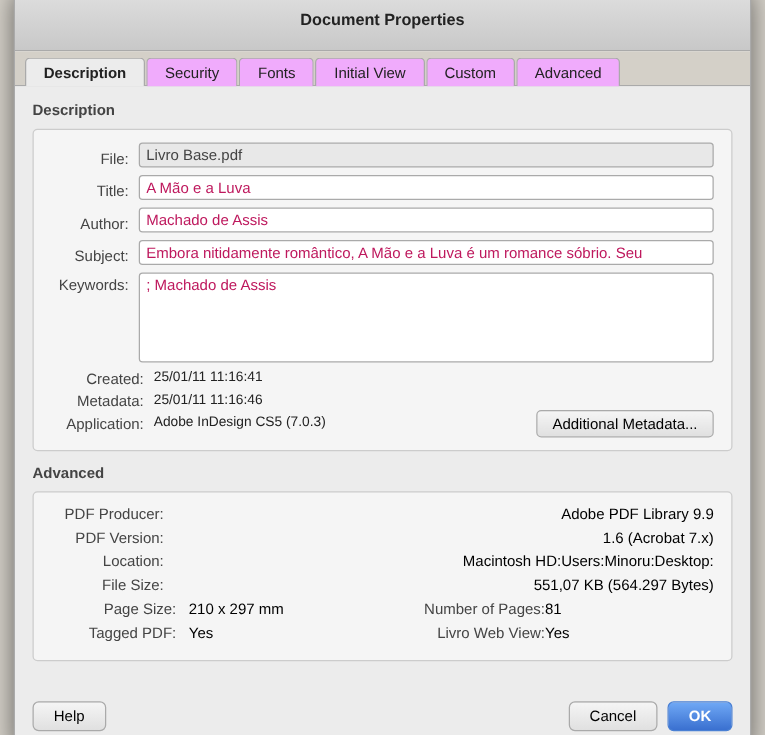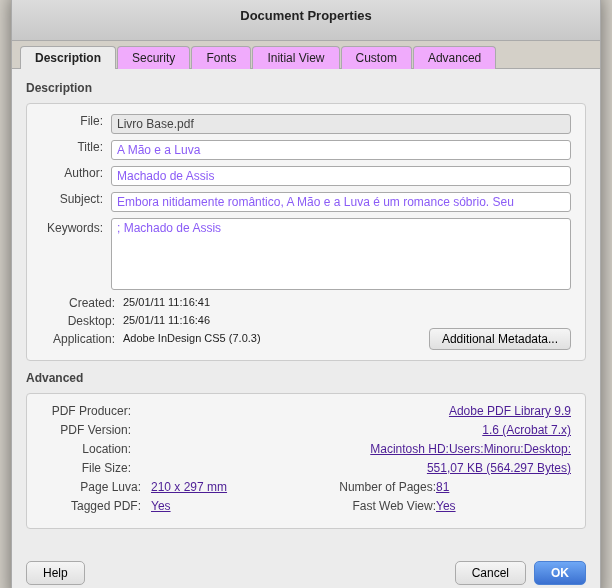--- a/index.html
+++ b/index.html
@@ -69,41 +69,41 @@
     }
     .form-area {
       background: #f5f5f5;
       border: 1px solid #ccc;
       border-radius: 4px;
       padding: 10px 14px;
       margin-bottom: 10px;
     }
     .form-row {
       display: flex;
-      align-items: flex-start;
+      align-items: flex-end;
       margin-bottom: 6px;
     }
     .form-row label {
       width: 70px;
       text-align: right;
       padding-right: 8px;
       color: #444;
       font-size: 12px;
       flex-shrink: 0;
     }
     .form-row input[type="text"],
     .form-row textarea {
       flex: 1;
       border: 1px solid #aaa;
       border-radius: 3px;
       padding: 2px 5px;
       font-size: 12px;
       font-family: inherit;
       background: white;
-      color: #8b5cf6;
+      color: #be185d;
       outline: none;
     }
     .form-row textarea {
       height: 72px;
       resize: none;
     }
     .meta-row {
       display: flex;
       align-items: flex-start;
       margin-bottom: 4px;
@@ -143,22 +143,21 @@
       justify-content: space-between;
     }
     .adv-label {
       width: 100px;
       text-align: right;
       padding-right: 10px;
       color: #444;
       flex-shrink: 0;
     }
     .adv-value {
-      color: #4c1d95;
-      text-decoration: underline;
+      color: #000000;
     }
     .adv-two-col {
       display: flex;
       gap: 0;
       margin-bottom: 5px;
     }
     .adv-col {
       flex: 1;
       display: flex;
       align-items: center;
@@ -265,21 +264,21 @@
         <textarea style="">; Machado de Assis</textarea>
       </div>
 
       <div style="display:flex; justify-content: space-between; align-items:flex-end; margin-top:6px;">
         <div>
           <div class="meta-row">
             <span class="meta-label">Created:</span>
             <span class="meta-value">25/01/11 11:16:41</span>
           </div>
           <div class="meta-row">
-            <span class="meta-label">Desktop:</span>
+            <span class="meta-label">Metadata:</span>
             <span class="meta-value">25/01/11 11:16:46</span>
           </div>
           <div class="meta-row">
             <span class="meta-label">Application:</span>
             <span class="meta-value">Adobe InDesign CS5 (7.0.3)</span>
           </div>
         </div>
         <div>
           <button class="btn-additional">Additional Metadata...</button>
         </div>
@@ -300,35 +299,35 @@
       <div class="adv-row">
         <span class="adv-label">Location:</span>
         <span class="adv-value">Macintosh HD:Users:Minoru:Desktop:</span>
       </div>
       <div class="adv-row">
         <span class="adv-label">File Size:</span>
         <span class="adv-value">551,07 KB (564.297 Bytes)</span>
       </div>
       <div class="adv-two-col">
         <div class="adv-col">
-          <span class="adv-label">Page Luva:</span>
+          <span class="adv-label">Page Size:</span>
           <span class="adv-value">210 x 297 mm</span>
         </div>
         <div class="adv-col-right">
           <span class="adv-label-r">Number of Pages:</span>
           <span class="adv-value">81</span>
         </div>
       </div>
       <div class="adv-two-col">
         <div class="adv-col">
           <span class="adv-label">Tagged PDF:</span>
           <span class="adv-value">Yes</span>
         </div>
         <div class="adv-col-right">
-          <span class="adv-label-r">Fast Web View:</span>
+          <span class="adv-label-r">Livro Web View:</span>
           <span class="adv-value">Yes</span>
         </div>
       </div>
     </div>
   </div>
 
   <div class="bottom-bar">
     <button class="btn-help">Help</button>
     <div class="right-btns">
       <button class="btn-cancel">Cancel</button>

